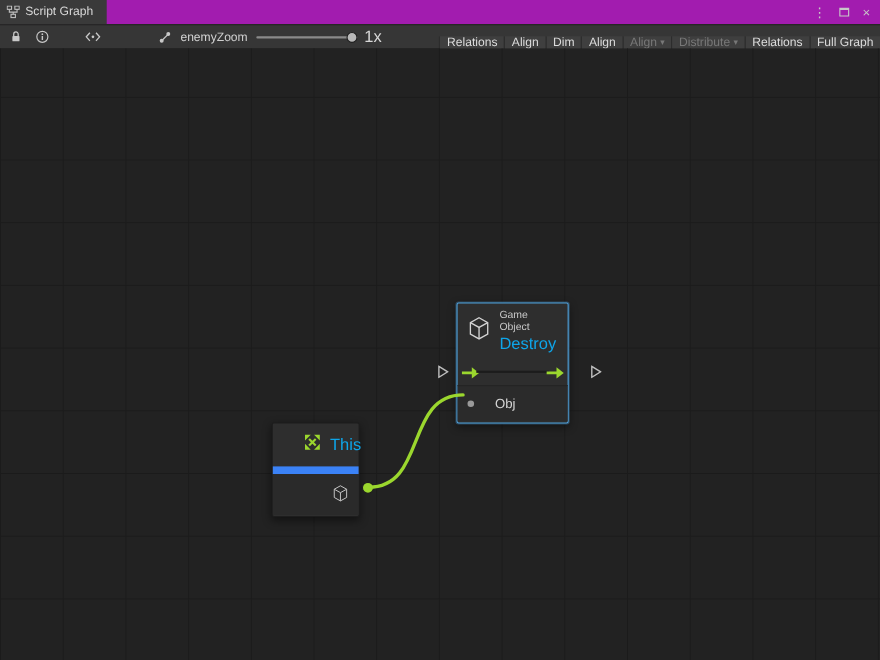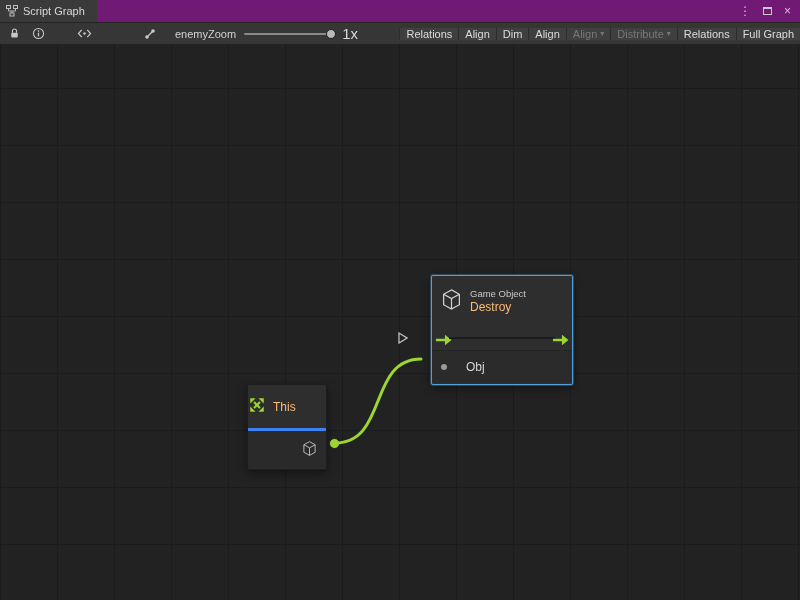--- a/index.html
+++ b/index.html
@@ -8,21 +8,21 @@
     font-family: "Liberation Sans", sans-serif;
     background: #222222;
     overflow: hidden;
     user-select: none;
   }
   .window { position: relative; width: 800px; height: 600px; background: #222; }
 
   
   .tabbar {
     position: absolute; top: 0; left: 0; right: 0; height: 22px;
-    background: #701a75; display: flex; align-items: stretch;
+    background: #a21caf; display: flex; align-items: stretch;
   }
   .tab {
     display: flex; align-items: center; gap: 5px;
     padding: 0 12px 0 6px; background: #3a3a3a;
     color: #d8d8d8; font-size: 11px; cursor: default;
   }
   .tab-icon svg { display: block; }
   .window-controls {
     margin-left: auto; display: flex; align-items: center; gap: 12px;
     padding-right: 9px; color: #c8c8c8; font-size: 12px;
@@ -42,35 +42,35 @@
   }
   .tb-icon {
     width: 18px; height: 18px; display: flex; align-items: center;
     justify-content: center; flex: 0 0 auto;
   }
   .tb-icon svg { display: block; }
   .i-lock { margin-left: 5px; }
   .i-info { margin-left: 6px; }
   .i-code { margin-left: 28px; }
   .graph-ref {
-    margin-left: 48px; display: flex; align-items: center; gap: 16px;
+    margin-left: 48px; display: flex; align-items: center; gap: 5px;
     color: #d4d4d4;
   }
   .zoom-label { color: #cfcfcf; }
   .slider { position: relative; width: 92px; height: 14px; margin-left: 8px; }
   .slider .track {
     position: absolute; left: 0; right: 0; top: 6px; height: 2px;
     background: #8a8a8a; border-radius: 1px;
   }
   .slider .knob {
     position: absolute; right: 0; top: 2px; width: 10px; height: 10px;
     border-radius: 50%; background: #b9b9b9; border: 1px solid #1f1f1f;
   }
   .zoom-value { margin-left: 6px; font-size: 15px; color: #d8d8d8; }
-  .tb-buttons { margin-left: auto; display: flex; height: 22px; align-items: center; }
+  .tb-buttons { margin-left: auto; display: flex; height: 22px; align-items: flex-end; }
   .tbtn {
     display: flex; align-items: center; gap: 3px;
     padding: 0 6px; background: #3f3f3f; color: #dcdcdc;
     font-size: 11px; border: none; border-left: 1px solid #2c2c2c;
     font-family: "Liberation Sans", sans-serif; cursor: default;
   }
   .tbtn.disabled { color: #787878; }
   .tbtn .dd { font-size: 8px; line-height: 1; }
 
   
@@ -82,41 +82,40 @@
       linear-gradient(90deg, #1b1b1b 1px, transparent 1px);
     background-size: 57px 57px;
     background-position: 0 44px;
     overflow: hidden;
   }
 
   .node {
     position: absolute; background: #2e2e2e; border: 1px solid #1d1d1d;
     border-radius: 2px; box-shadow: 0 3px 8px rgba(0,0,0,.45); z-index: 4;
   }
-  .node-title { font-size: 12px; color: #fdba74; }
+  .node-title { font-size: 15px; color: #0ea5e9; }
 
   
   .node-this { left: 247px; top: 340px; width: 80px; height: 86px; }
   .node-this .node-header {
     height: 46px; display: flex; align-items: center; gap: 7px;
-    padding: 0 0; border-bottom: 3px solid #3b82f6;
+    padding: 0 27px; border-bottom: 7px solid #3b82f6;
   }
   .node-this .node-body { position: relative; height: 37px; background: #2a2a2a; }
   .node-this .cube-small { position: absolute; right: 9px; top: 9px; }
   .out-port {
     position: absolute; right: -14px; top: 53px; width: 11px; height: 11px;
     border-radius: 50%; background: #9bd72e; border: 1px solid #1e1e1e; z-index: 7;
   }
 
   
   .node-destroy {
-    left: 415px; top: 231px; width: 142px; height: 110px;
+    left: 415px; top: 231px; width: 102px; height: 110px;
     border: 1px solid #4f9fd8;
     box-shadow: 0 0 0 1px rgba(79,159,216,.35), 0 3px 8px rgba(0,0,0,.45);
-    margin-left: 16px;
   }
   .node-destroy .node-header {
     height: 50px; display: flex; align-items: center; gap: 8px; padding: 0 9px;
   }
   .titles { display: flex; flex-direction: column; gap: 1px; }
   .subtitle { font-size: 9.5px; color: #c9c9c9; }
   .flow-row { position: relative; height: 24px; }
   .flow-line {
     position: absolute; left: 17px; right: 17px; top: 11px; height: 2px;
     background: #1c1c1c;

